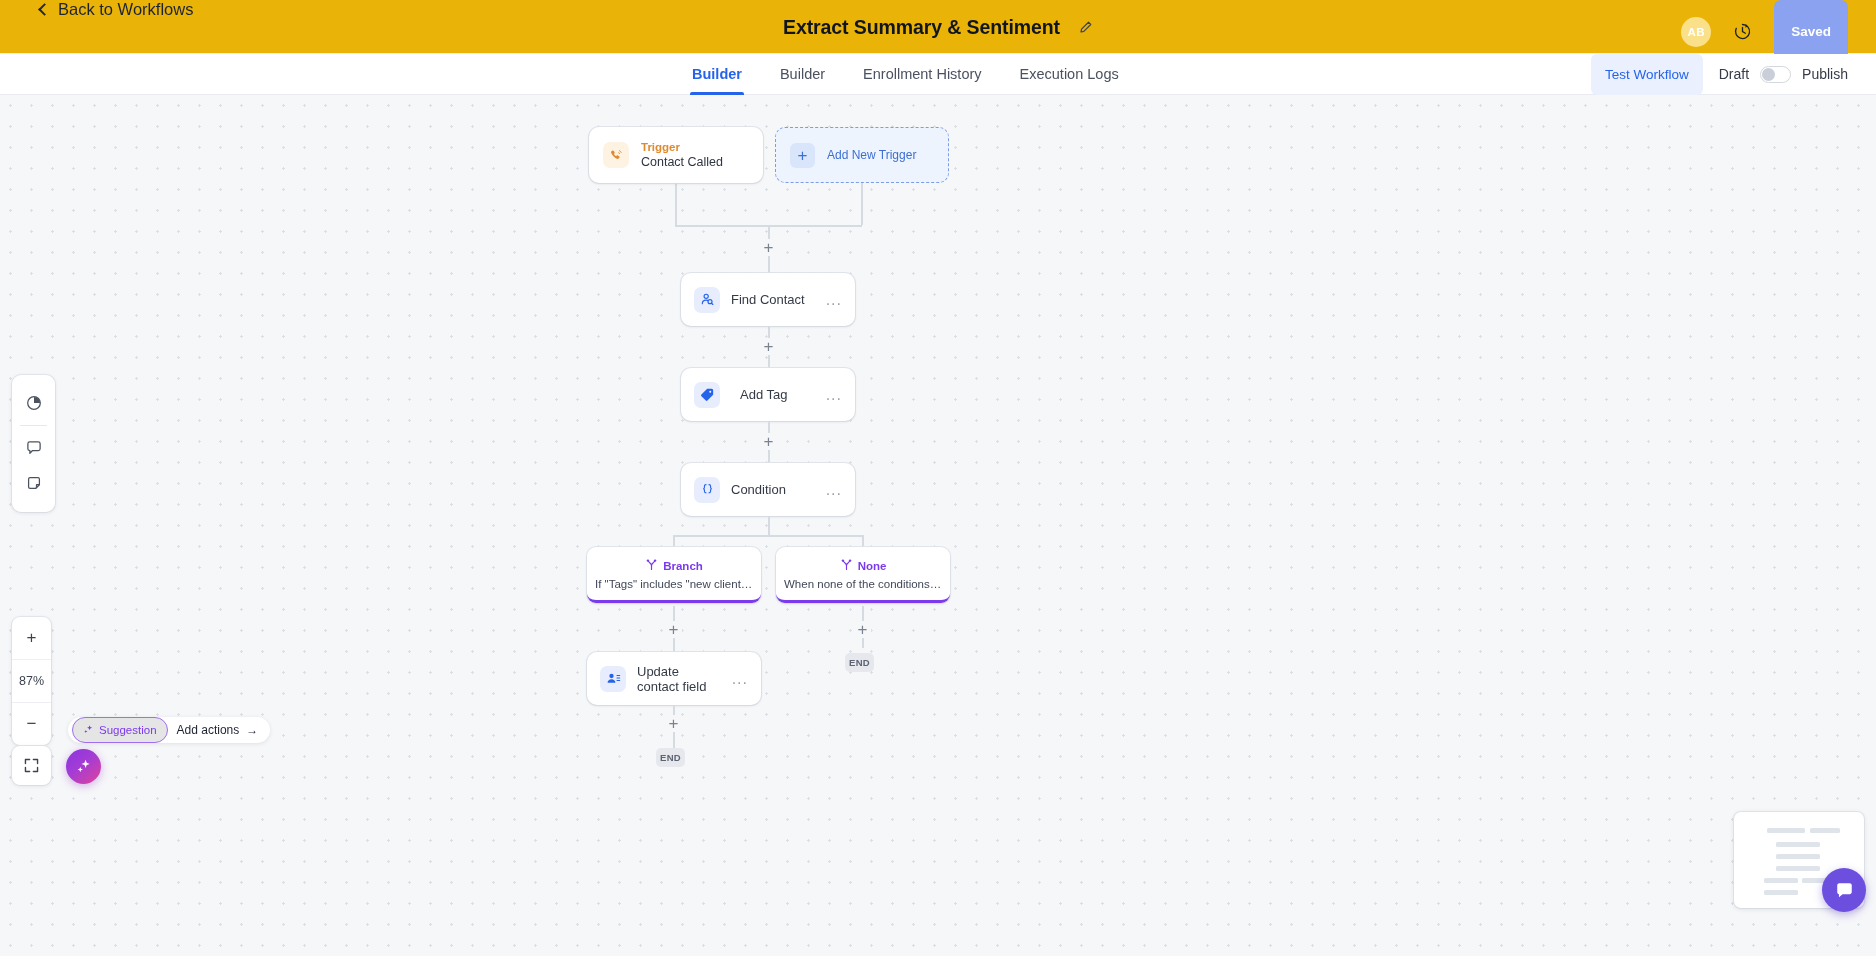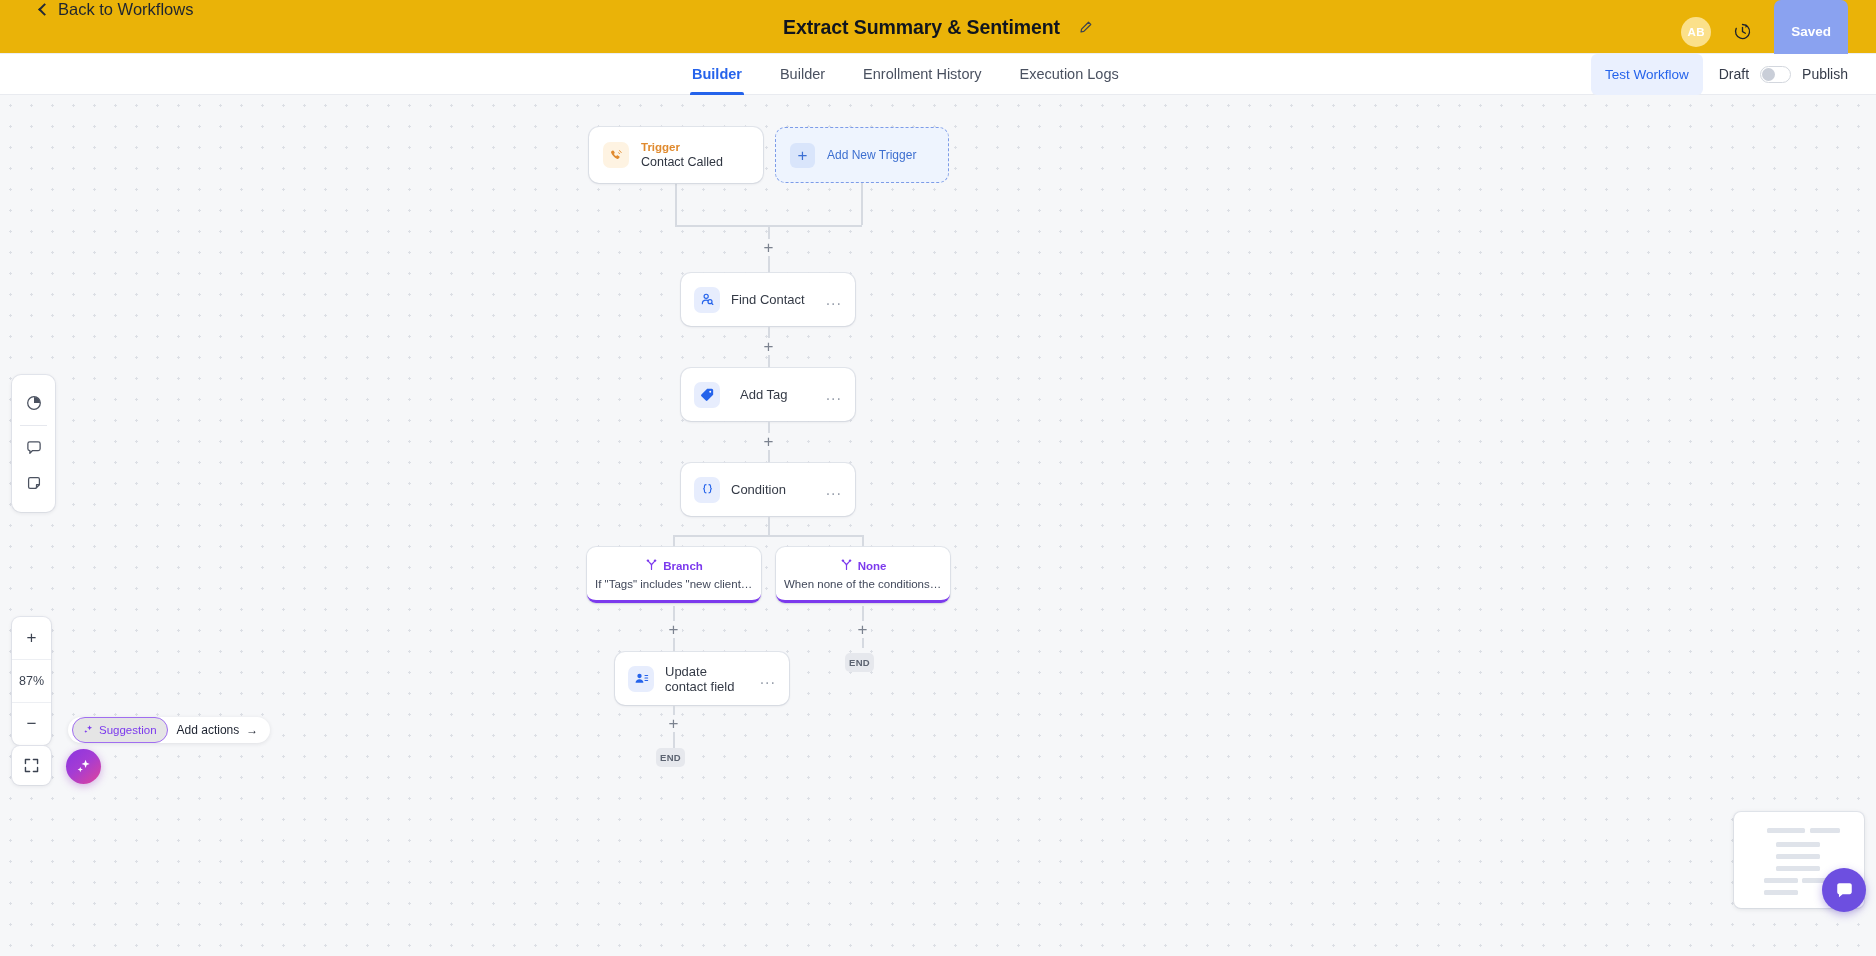--- a/index.html
+++ b/index.html
@@ -448,21 +448,21 @@
     <span class="branch-desc">When none of the conditions are met</span>
   </div>
 
   <div class="line-v" style="left:673px; top:511px; height:46px;"></div>
   <div class="plus-node" style="left:665px; top:526px;">+</div>
   <div class="line-v" style="left:862px; top:511px; height:42px;"></div>
   <div class="plus-node" style="left:854px; top:526px;">+</div>
 
   <div class="end-badge" style="left:845px; top:558px;">END</div>
 
-  <div class="node act-node" style="left:615px; top:557px;">
+  <div class="node act-node" style="left:587px; top:557px;">
     <div class="node-ico act-ico">
       <svg width="15" height="15" viewBox="0 0 18 18" fill="none">
         <circle cx="6.6" cy="6" r="2.6" fill="#2563eb"></circle>
         <path d="M1.9 14.2c0-2.6 2.1-4.2 4.7-4.2s4.7 1.6 4.7 4.2H1.9z" fill="#2563eb"></path>
         <path d="M13.2 5.4h3.2M13.2 8.4h3.2M13.2 11.4h3.2" stroke="#2563eb" stroke-width="1.3" stroke-linecap="round"></path>
       </svg>
     </div>
     <span class="node-lbl">Update contact field</span>
     <span class="dots">...</span>
   </div>

